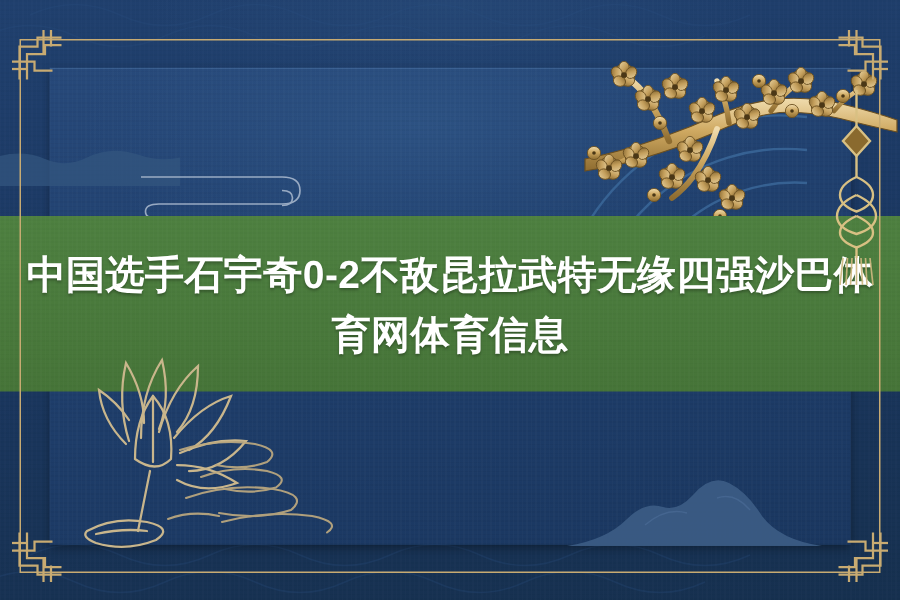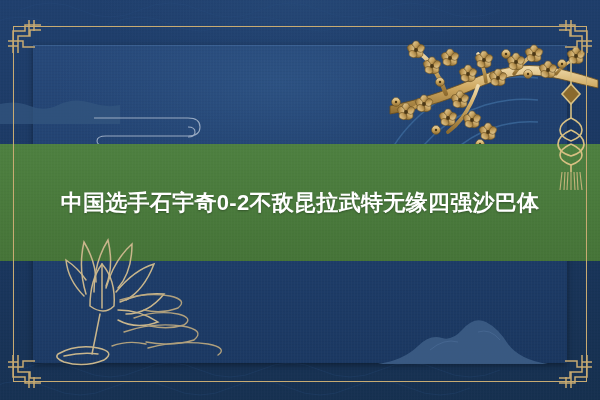--- a/index.html
+++ b/index.html
@@ -104,21 +104,21 @@
     position: absolute;
     left: 0;
     top: 0;
     width: 600px;
     height: 117px;
     display: flex;
     flex-direction: column;
     align-items: center;
     justify-content: center;
     color: #ffffff;
-    font-size: 22px;
+    font-size: 26px;
     font-weight: bold;
     line-height: 40px;
     letter-spacing: .3px;
     text-align: center;
     text-shadow: 0 1px 2px rgba(0,0,0,.30);
     white-space: nowrap;
   }
 
   
   .art { position: absolute; pointer-events: none; }
@@ -290,20 +290,21 @@
       <path d="M96 110 Q124 100 154 104 Q178 108 166 118 Q144 125 118 120"></path>
       <path d="M120 126 Q150 118 180 122 Q200 126 190 133"></path>
       <path d="M84 124 Q100 118 118 122"></path>
     </g>
   </svg>
 
   <div class="band">
     <div class="band-weave"></div>
     <div class="band-title">
       <span>中国选手石宇奇0-2不敌昆拉武特无缘四强沙巴体</span>
+      <span>育网体育信息</span>
     </div>
   </div>
 
   <div class="frame"></div>
 
   <svg class="fret tl" viewBox="0 0 34 34">
     <g fill="none" stroke="#c8ab72" stroke-width="1.5">
       <path d="M5 33 L5 11 L17 11 L17 5 L33 5"></path>
       <path d="M10 33 L10 16 L22 16 L22 10 L33 10"></path>
       <path d="M0 21 L15 21 L15 27 L27 27"></path>

